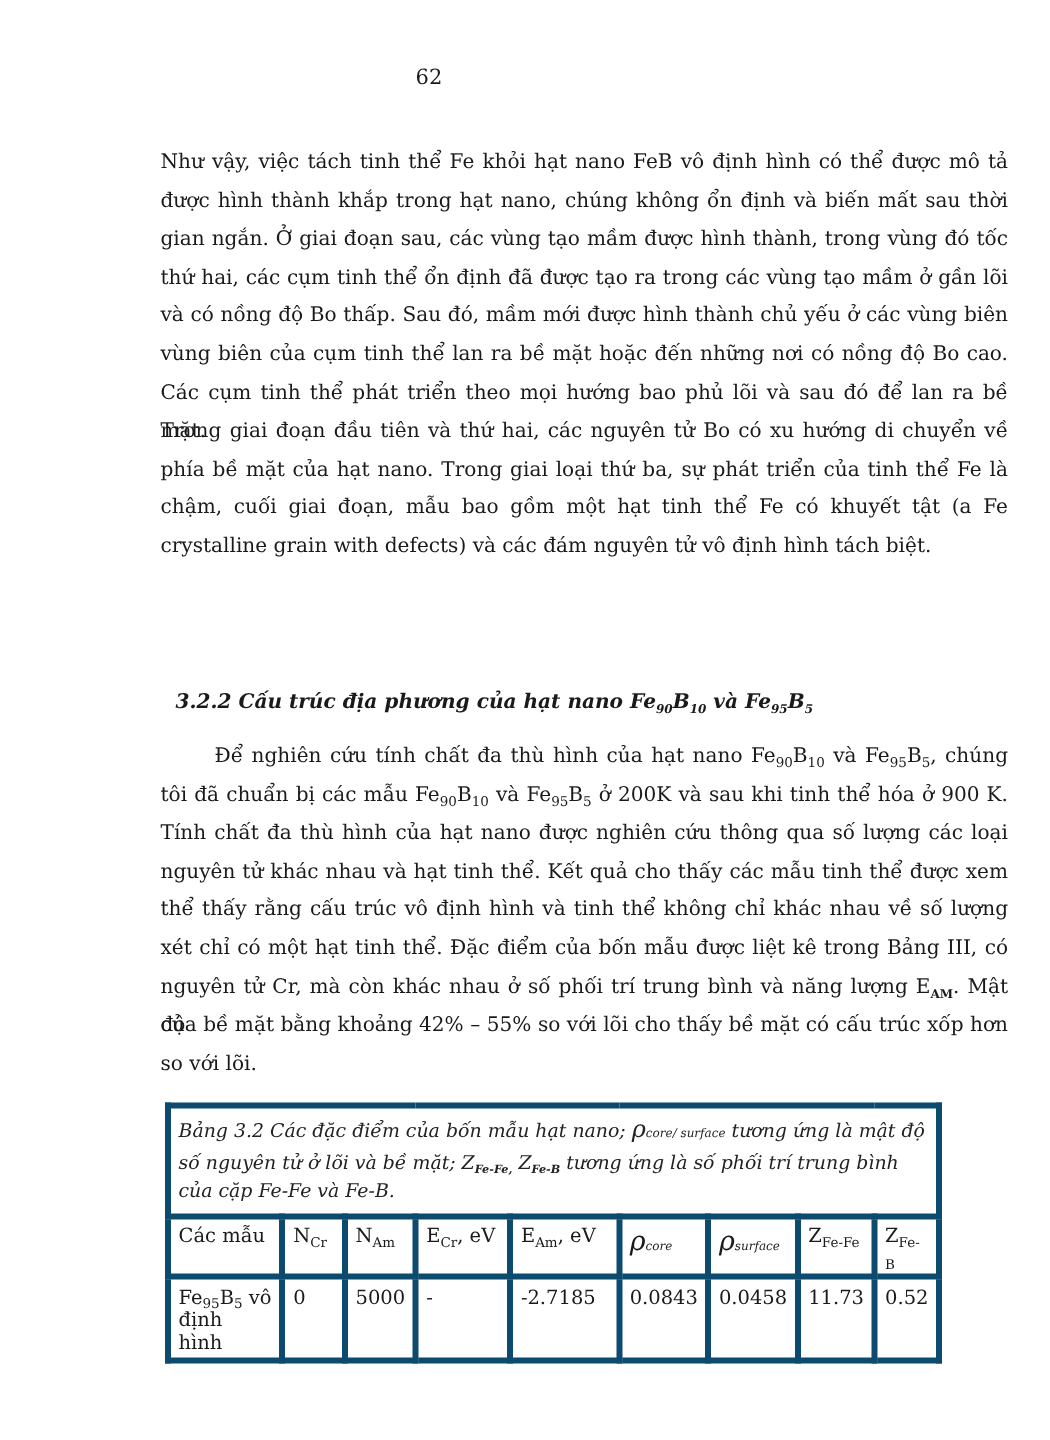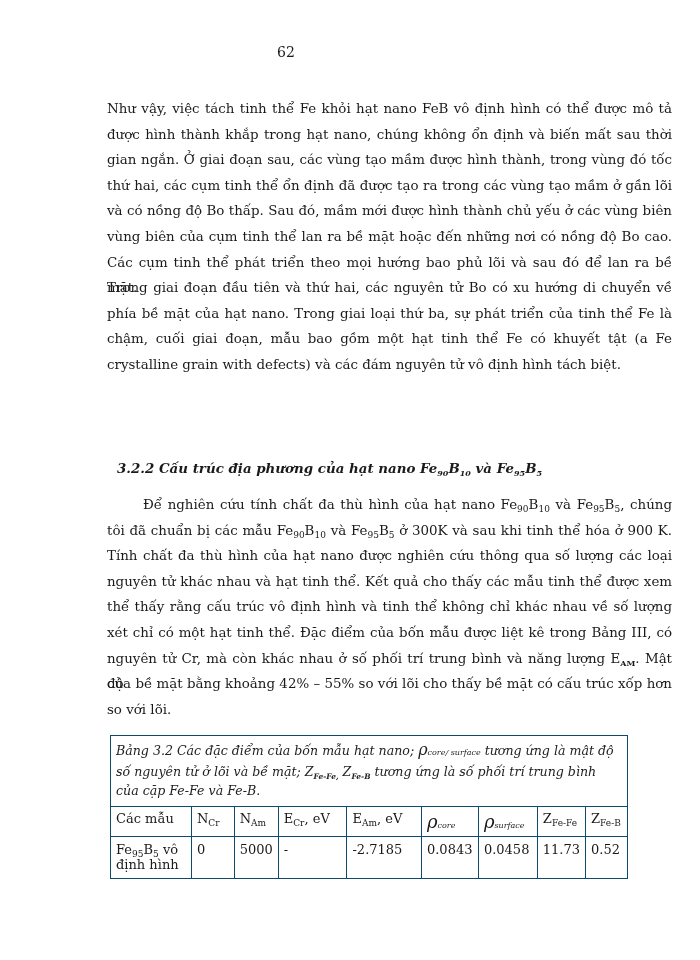--- a/index.html
+++ b/index.html
@@ -11,21 +11,21 @@
           text-align: justify; text-align-last: justify; white-space: nowrap; overflow: visible; }
   .line.last { text-align-last: left; }
   .line span.inner { display: inline-block; width: 100%; text-align: justify; text-align-last: justify; white-space: normal; }
   .line.last span.inner { text-align-last: left; }
   .line.indent span.inner { padding-left: 36px; box-sizing: border-box; }
   sub { font-size: 9px; vertical-align: -3px; line-height: 0; }
   .heading { position: absolute; left: 117px; top: 460px; font-size: 13.4px; font-weight: bold; font-style: italic; }
   .heading sub { font-size: 8px; }
   table.data { position: absolute; left: 110px; top: 735px; width: 518px; border-collapse: collapse;
                font-family: "DejaVu Serif", "Liberation Serif", serif; font-size: 13px; }
-  table.data td { border: 1px solid #0c4a6e; vertical-align: top; padding: 2px 5px; }
+  table.data td { border: 4px solid #0c4a6e; vertical-align: top; padding: 2px 5px; }
   .caption { font-style: italic; font-size: 12.6px; line-height: 19px; padding: 4px 5px 6px 5px !important; color: #222; }
   .caption sub { font-size: 7.5px; font-weight: bold; }
   .hdr { height: 30px; }
   .hdr td { padding-top: 4px !important; }
   .bold { font-weight: normal; }
   .rho { font-style: italic; font-size: 18px; font-family: "DejaVu Serif", serif; }
   .rho-sub { font-style: italic; font-size: 8px; }
   .row1 td { height: 34px; padding-top: 5px !important; }
 </style>
 </head>
@@ -46,21 +46,21 @@
   <div class="line"><span class="inner">chậm, cuối giai đoạn, mẫu bao gồm một hạt tinh thể Fe có khuyết tật (a Fe</span></div>
   <div class="line last"><span class="inner">crystalline grain with defects) và các đám nguyên tử vô định hình tách biệt.</span></div>
 </div>
 
 <div class="heading">
   <span>3.2.2 Cấu trúc địa phương của hạt nano Fe</span><sub>90</sub><span>B</span><sub>10</sub><span> và Fe</span><sub>95</sub><span>B</span><sub>5</sub>
 </div>
 
 <div class="para" style="top:492px;">
   <div class="line indent"><span class="inner"><span>Để nghiên cứu tính chất đa thù hình của hạt nano Fe</span><sub>90</sub><span>B</span><sub>10</sub><span> và Fe</span><sub>95</sub><span>B</span><sub>5</sub><span>, chúng</span></span></div>
-  <div class="line"><span class="inner"><span>tôi đã chuẩn bị các mẫu Fe</span><sub>90</sub><span>B</span><sub>10</sub><span> và Fe</span><sub>95</sub><span>B</span><sub>5</sub><span> ở 300K và sau khi tinh thể hóa ở 900 K.</span></span></div>
+  <div class="line"><span class="inner"><span>tôi đã chuẩn bị các mẫu Fe</span><sub>90</sub><span>B</span><sub>10</sub><span> và Fe</span><sub>95</sub><span>B</span><sub>5</sub><span> ở 200K và sau khi tinh thể hóa ở 900 K.</span></span></div>
   <div class="line"><span class="inner">Tính chất đa thù hình của hạt nano được nghiên cứu thông qua số lượng các loại</span></div>
   <div class="line"><span class="inner">nguyên tử khác nhau và hạt tinh thể. Kết quả cho thấy các mẫu tinh thể được xem</span></div>
   <div class="line"><span class="inner">thể thấy rằng cấu trúc vô định hình và tinh thể không chỉ khác nhau về số lượng</span></div>
   <div class="line"><span class="inner">xét chỉ có một hạt tinh thể. Đặc điểm của bốn mẫu được liệt kê trong Bảng III, có</span></div>
   <div class="line"><span class="inner"><span>nguyên tử Cr, mà còn khác nhau ở số phối trí trung bình và năng lượng E</span><sub style="font-weight:bold;font-size:8px;">AM</sub><span>. Mật độ</span></span></div>
   <div class="line"><span class="inner">của bề mặt bằng khoảng 42% – 55% so với lõi cho thấy bề mặt có cấu trúc xốp hơn</span></div>
   <div class="line last"><span class="inner">so với lõi.</span></div>
 </div>
 
 <table class="data">

